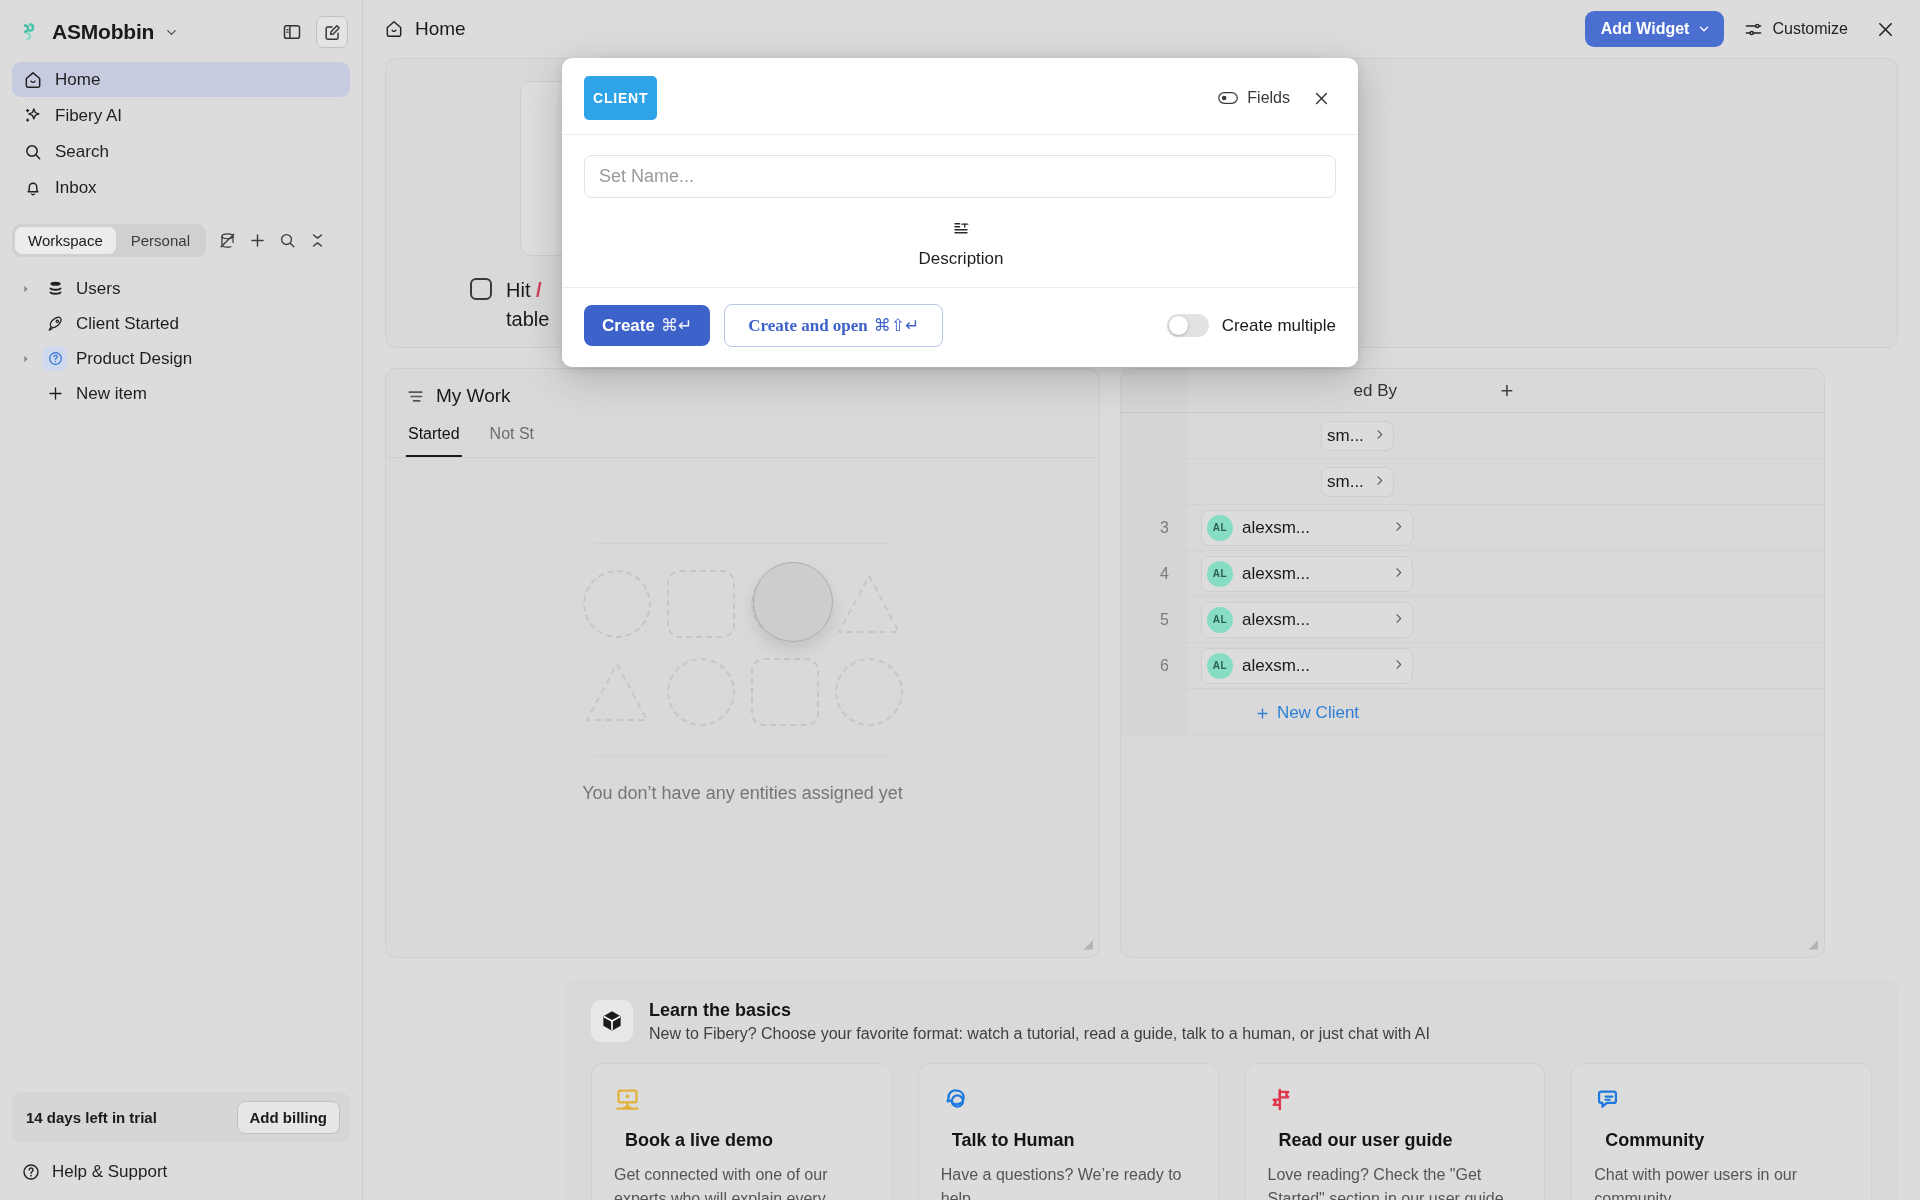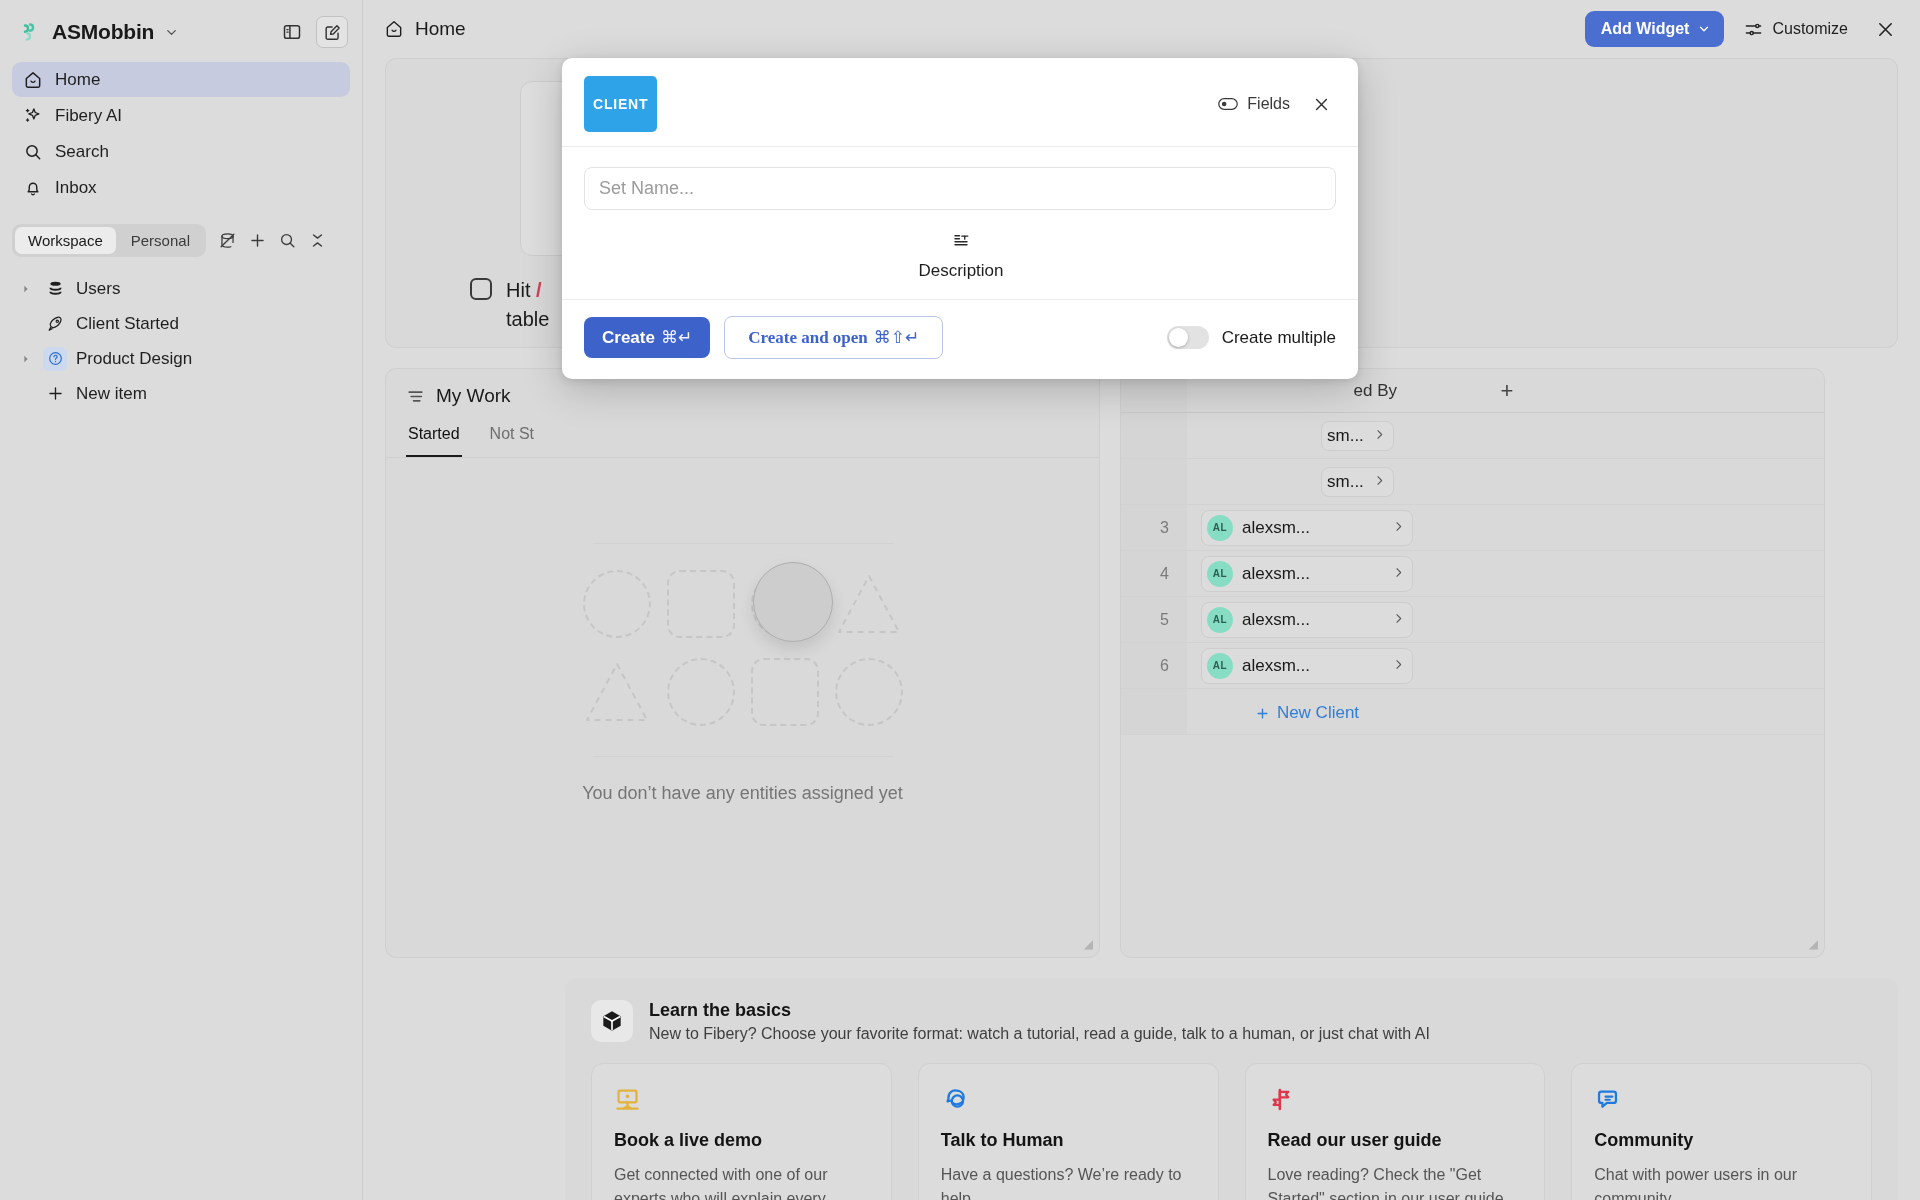--- a/index.html
+++ b/index.html
@@ -189,35 +189,35 @@
   .basics-head { display: flex; gap: 16px; align-items: flex-start; margin-bottom: 20px; }
   .basics-ico {
     width: 42px; height: 42px; border-radius: 10px; background: #e8e8e8;
     display:flex; align-items:center; justify-content:center; flex: 0 0 42px;
   }
   .basics-t { font-size: 18px; font-weight: 700; color: #141414; margin-bottom: 4px; }
   .basics-s { font-size: 16px; color: #3f3f3f; }
   .cards { display: grid; grid-template-columns: repeat(4, 1fr); gap: 26px; }
   .card { background: #dcdcdc; border: 1px solid #d0d0d0; border-radius: 12px; padding: 20px 22px 22px 22px; min-height: 180px; }
   .card-ico { margin-bottom: 16px; height: 30px; display:flex; align-items:center; }
-  .card-t { font-size: 18px; font-weight: 700; color: #141414; margin-bottom: 12px; }
+  .card-t { font-size: 18px; font-weight: 700; color: #141414; margin-bottom: 12px; margin-left: 11px; }
   .card-d { font-size: 16px; color: #555; line-height: 1.5; }
 
   
   .overlay { position: absolute; inset: 0; background: rgba(255,255,255,0.0); z-index: 40; }
   .modal {
     position: absolute; left: 562px; top: 58px; width: 796px;
     background: #fff; border-radius: 10px;
     box-shadow: 0 10px 40px rgba(0,0,0,.20), 0 2px 8px rgba(0,0,0,.10);
     z-index: 50; overflow: hidden;
   }
   .m-head { display: flex; align-items: center; padding: 18px 22px 14px 22px; border-bottom: 1px solid #ececec;}
   .badge-client {
     background: #2ea3e8; color: #fff; font-size: 14px; font-weight: 700;
-    letter-spacing: 0.8px; border-radius: 5px; padding: 20px 9px;
+    letter-spacing: 0.8px; border-radius: 5px; padding: 14px 9px;
   }
   .m-head-sp { flex: 1 1 auto; }
   .fields-btn { display:flex; align-items:center; gap: 9px; font-size: 16px; color: #3a3a3a; cursor: pointer; margin-right: 16px;}
   .m-close { width: 30px; height: 30px; display:flex; align-items:center; justify-content:center; color:#333; cursor: pointer; }
   .m-body { padding: 20px 22px 8px 22px; }
   .name-input {
     width: 100%; height: 43px; border: 1px solid #e3e3e3; border-radius: 8px;
     font-size: 18px; color: #111; padding: 0 14px; outline: none; font-family: inherit; background:#fff;
   }
   .name-input::placeholder { color: #9b9b9b; }
@@ -406,20 +406,36 @@
         <span class="tw"></span>
         <span class="t-ico">
           <svg width="19" height="19" viewBox="0 0 24 24" fill="none">
               <path d="M12 5v14M5 12h14" stroke="currentColor" stroke-width="1.7" stroke-linecap="round"></path>
             </svg>
         </span>
         <span>New item</span>
       </div>
     </div>
 
+    <div class="sb-bottom">
+      <div class="trial">
+        <span class="trial-txt">14 days left in trial</span>
+        <button class="billing-btn">Add billing</button>
+      </div>
+      <div class="help">
+        <span class="nav-ico">
+          <svg width="20" height="20" viewBox="0 0 24 24" fill="none">
+              <circle cx="12" cy="12" r="8.4" stroke="currentColor" stroke-width="1.7"></circle>
+              <path d="M9.8 9.5a2.3 2.3 0 114.2 1.4c-.85 1-2 1.2-2 2.5" stroke="currentColor" stroke-width="1.7" stroke-linecap="round"></path>
+              <circle cx="12" cy="16.4" r="1" fill="currentColor"></circle>
+            </svg>
+        </span>
+        <span>Help &amp; Support</span>
+      </div>
+    </div>
   </aside>
 
   <main class="main">
 
     <div class="topbar">
       <div class="crumb">
         <span class="nav-ico">
           <svg width="20" height="20" viewBox="0 0 24 24" fill="none">
               <path d="M4 10.2L12 3.4l8 6.8V19a1.6 1.6 0 01-1.6 1.6H5.6A1.6 1.6 0 014 19v-8.8z" stroke="currentColor" stroke-width="1.7" stroke-linejoin="round"></path>
               <path d="M9.6 13.4c.7 1 1.5 1.5 2.4 1.5s1.7-.5 2.4-1.5" stroke="currentColor" stroke-width="1.5" stroke-linecap="round"></path>

